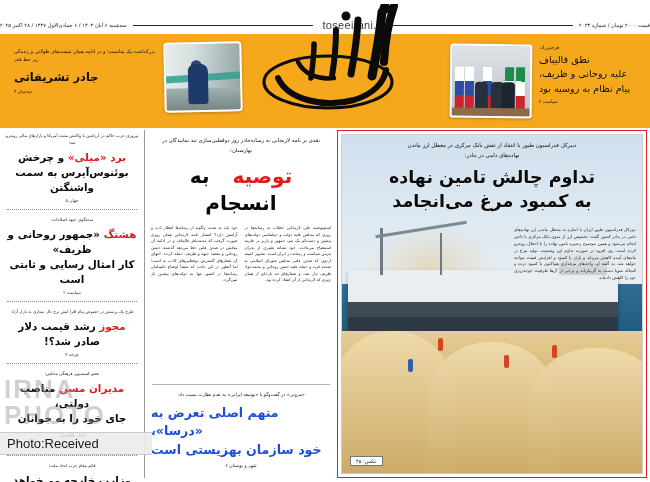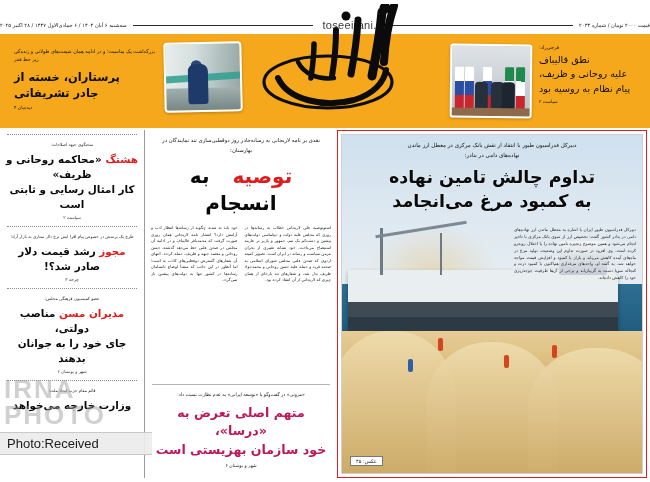--- a/index.html
+++ b/index.html
@@ -185,21 +185,21 @@
     column-count:2;column-gap:7px;column-rule:0;
     font-size:4.05px;line-height:1.6;text-align:justify;color:#161616;direction:rtl;
     height:152px;overflow:hidden;
   }
   .mid-cols p{margin:0 0 4px;}
   .mid-sep{border-top:1px solid #b3b3b3;margin:7px 1px 6px;}
   .mid-kicker2{
     font-size:4.6px;line-height:1.7;color:#111;text-align:center;direction:rtl;margin-bottom:5px;
   }
   .mid-head2{
-    text-align:center;font-size:12.6px;line-height:1.45;font-weight:700;color:#be185d;
+    text-align:left;font-size:12.6px;line-height:1.45;font-weight:700;color:#1d4ed8;
     direction:rtl;letter-spacing:-.3px;
   }
   .mid-pg{text-align:center;font-size:4.6px;color:#222;margin-top:4px;}
 
   
   .col-side{
     width:144px;margin:2px 0 4px 0;padding:0 5px;box-sizing:border-box;
     position:relative;
   }
   .side-item{padding:3px 0 2px;}
@@ -271,21 +271,20 @@
       <div class="promo-left">
         <div class="thumb thumb-nurse">
           <div class="corridor"></div>
             <div class="stripe"></div>
             <div class="floor"></div>
           <div class="head"></div>
             <div class="person"></div>
         </div>
         <div class="ptxt">
           <div class="kicker">بزرگداشت یک مناسبت؛ و در ادامه همان شیفت‌های طولانی و زنده‌گی زیر خط فقر</div>
-          <h3>پرستاران، خسته از</h3>
           <h3>جادر تشریفاتی</h3>
           <div class="pg">دیده‌بان ۴</div>
         </div>
       </div>
 
       <div class="promo-right">
         <div class="ptxt">
           <div class="kicker">فرجی‌راد:</div>
           <h3>نطق قالیباف</h3>
           <h3>علیه روحانی و ظریف،</h3>
@@ -362,27 +361,36 @@
       <div class="mid-kicker2">«مروتی» در گفت‌وگو با «توسعه ایرانی» به عدم نظارت نسبت داد:</div>
       <div class="mid-head2">
         <div>متهم اصلی تعرض به «درسا»،</div>
         <div>خود سازمان بهزیستی است</div>
       </div>
       <div class="mid-pg">شهر و بوستان ۶</div>
     </div>
 
     <div class="col-side">
 
+      <div class="side-item">
+        <div class="side-kicker">پیروزی حزب حاکم در آرژانتین با واکنش مثبت آمریکا و بازارهای مالی روبه‌رو شد؛</div>
+        <div class="side-head">
+          <span class="red">برد «میلی»</span>
+          <span>و چرخش</span>
+          <div>بوئنوس‌آیرس به سمت واشنگتن</div>
+        </div>
+        <div class="side-pg">جهان ۵</div>
+      </div>
       <div class="dotrule"></div>
 
       <div class="side-item">
         <div class="side-kicker">سخنگوی جبهه اصلاحات:</div>
         <div class="side-head">
           <span class="red">هشتگ</span>
-          <span>«محاکمه روحانی و ظریف»</span>
+          <span>«جمهور روحانی و ظریف»</span>
           <div>کار امثال رسایی و ثابتی است</div>
         </div>
         <div class="side-pg">سیاست ۲</div>
       </div>
       <div class="dotrule"></div>
 
       <div class="side-item">
         <div class="side-kicker">طرح یک پرسش در خصوص پیام اقرا ایش نرخ دلار ستاری به بازار آزاد؛</div>
         <div class="side-head">
           <span class="red">مجوز</span>

